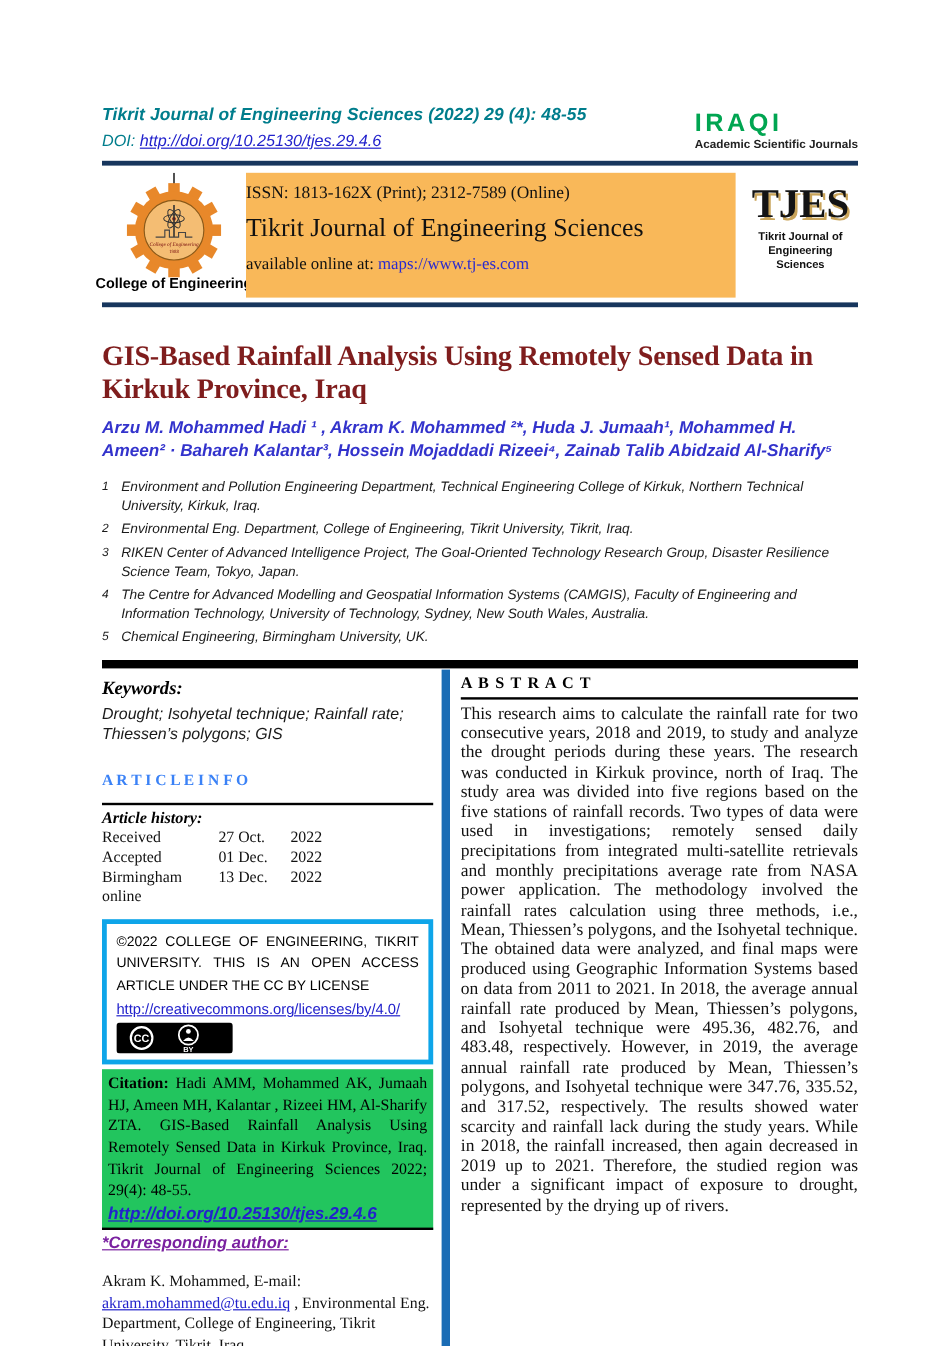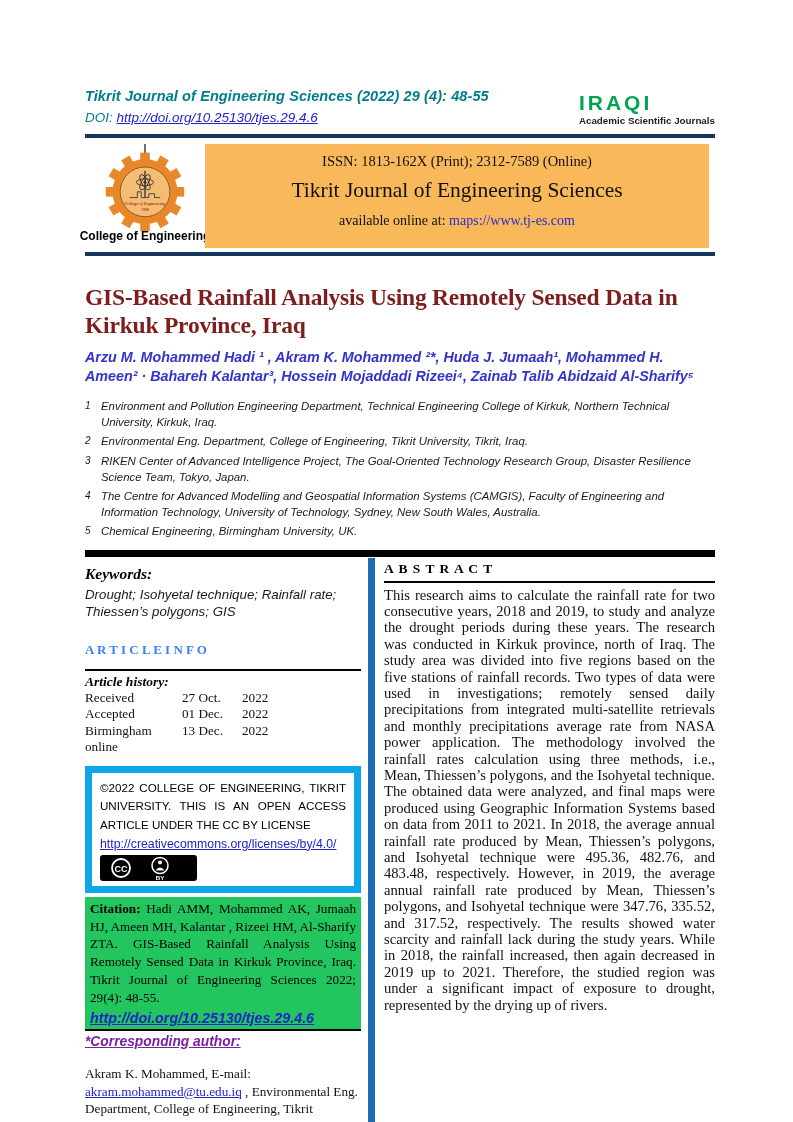--- a/index.html
+++ b/index.html
@@ -16,21 +16,21 @@
   .iasj { text-align:left; padding-top:4px; }
   .iasj-title { font-family:"Liberation Sans", sans-serif; font-weight:800; font-size:21px; letter-spacing:3px; color:#00a551; line-height:1; }
   .iasj-sub { font-family:"Liberation Sans", sans-serif; font-weight:700; font-size:9.8px; color:#222; margin-top:2px; }
 
   .rule-navy { height:4px; background:#17365d; margin-top:8px; }
 
   
   .banner-row { display:flex; margin-top:6px; height:104px; }
   .logo-left { width:120px; display:flex; flex-direction:column; align-items:center; justify-content:flex-start; }
   .logo-caption { font-family:"Liberation Sans", sans-serif; font-weight:700; font-size:12px; color:#000; margin-top:-3px; white-space:nowrap; }
-  .banner-box { flex:1; background:#f9b859; text-align:center; padding-top:9px; margin-right:6px; }
+  .banner-box { flex:1; background:#f9b859; padding-top:9px; margin-right:6px; }
   .banner-issn { font-size:14.5px; color:#111; }
   .banner-title { font-size:21.5px; color:#111; margin-top:8px; }
   .banner-avail { font-size:14px; color:#111; margin-top:10px; }
   .banner-avail a { color:#2a2acf; text-decoration:none; cursor:pointer; }
   .logo-right { width:96px; text-align:center; padding-top:10px; }
   .tjes-acronym { font-family:"Liberation Serif", serif; font-weight:700; font-size:34px; line-height:1; color:#141414; text-shadow:2px 2px 0 #c9a45a; }
   .tjes-cap { font-family:"Liberation Sans", sans-serif; font-weight:700; font-size:9.3px; color:#111; margin-top:4px; line-height:1.25; }
   .rule-navy2 { height:4px; background:#17365d; margin-top:4px; }
 
   
@@ -48,21 +48,21 @@
   .col-right { flex:1; padding-top:3px; }
 
   
   .kw-label { font-weight:700; font-style:italic; font-size:15.5px; color:#000; }
   .kw-text { font-family:"Liberation Sans", sans-serif; font-style:italic; font-size:13.3px; line-height:17px; color:#1a1a1a; margin-top:3px; }
   .article-info-label { margin-top:22px; font-weight:700; font-size:13px; color:#3b82f6; }
   .history-rule { height:2px; background:#000; margin-top:11px; }
   .history-label { font-weight:700; font-style:italic; font-size:13.5px; margin-top:3px; }
   .history-row { display:grid; grid-template-columns:97px 60px auto; font-size:13.2px; line-height:16.5px; color:#111; }
 
-  .copyright-box { border:7px solid #0ea5e9; margin-top:10px; padding:6px 8px 5px 8px; }
+  .copyright-box { border:4px solid #0ea5e9; margin-top:10px; padding:6px 8px 5px 8px; }
   .copyright-text { font-family:"Liberation Sans", sans-serif; font-size:11.6px; line-height:1.62; color:#000; text-align:justify; }
   .license-link { display:block; font-family:"Liberation Sans", sans-serif; font-size:12.3px; margin-top:2px; }
   .cc-badge { margin-top:4px; display:block; }
 
   .citation-block { background:#22c55e; margin-top:4px; padding:3px 5px 2px 5px; border-bottom:2.5px solid #000; }
   .citation-text { font-size:13.2px; line-height:1.35; text-align:justify; color:#000; }
   .citation-text .cit-label { font-weight:700; }
   .citation-doi { display:inline-block; font-family:"Liberation Sans", sans-serif; font-weight:700; font-style:italic; font-size:14.3px; margin-top:3px; }
   .corresponding { margin-top:3px; font-family:"Liberation Sans", sans-serif; font-weight:700; font-style:italic; font-size:13.8px; color:#7a21a0; text-decoration:underline; }
   .contact { margin-top:16px; font-size:13.2px; line-height:1.35; color:#111; }
@@ -127,20 +127,27 @@
         </svg>
         <div class="logo-caption">College of Engineering</div>
       </div>
 
       <div class="banner-box">
         <div class="banner-issn">ISSN: 1813-162X (Print); 2312-7589 (Online)</div>
         <div class="banner-title">Tikrit Journal of Engineering Sciences</div>
         <div class="banner-avail"><span>available online at: </span><a>maps://www.tj-es.com</a></div>
       </div>
 
+      <div class="logo-right">
+        <div class="tjes-acronym">TJES</div>
+        <div class="tjes-cap">
+          <div>Tikrit Journal of</div>
+          <div>Engineering Sciences</div>
+        </div>
+      </div>
     </div>
 
     <div class="rule-navy2"></div>
 
     <div class="article-title">GIS-Based Rainfall Analysis Using Remotely Sensed Data in Kirkuk Province, Iraq</div>
     <div class="authors">Arzu M. Mohammed Hadi ¹ , Akram K. Mohammed ²*, Huda J. Jumaah¹, Mohammed H. Ameen² · Bahareh Kalantar³, Hossein Mojaddadi Rizeei⁴, Zainab Talib Abidzaid Al-Sharify⁵</div>
 
     <div class="affiliations">
       <div class="aff-item">
         <span class="aff-num">1</span>

